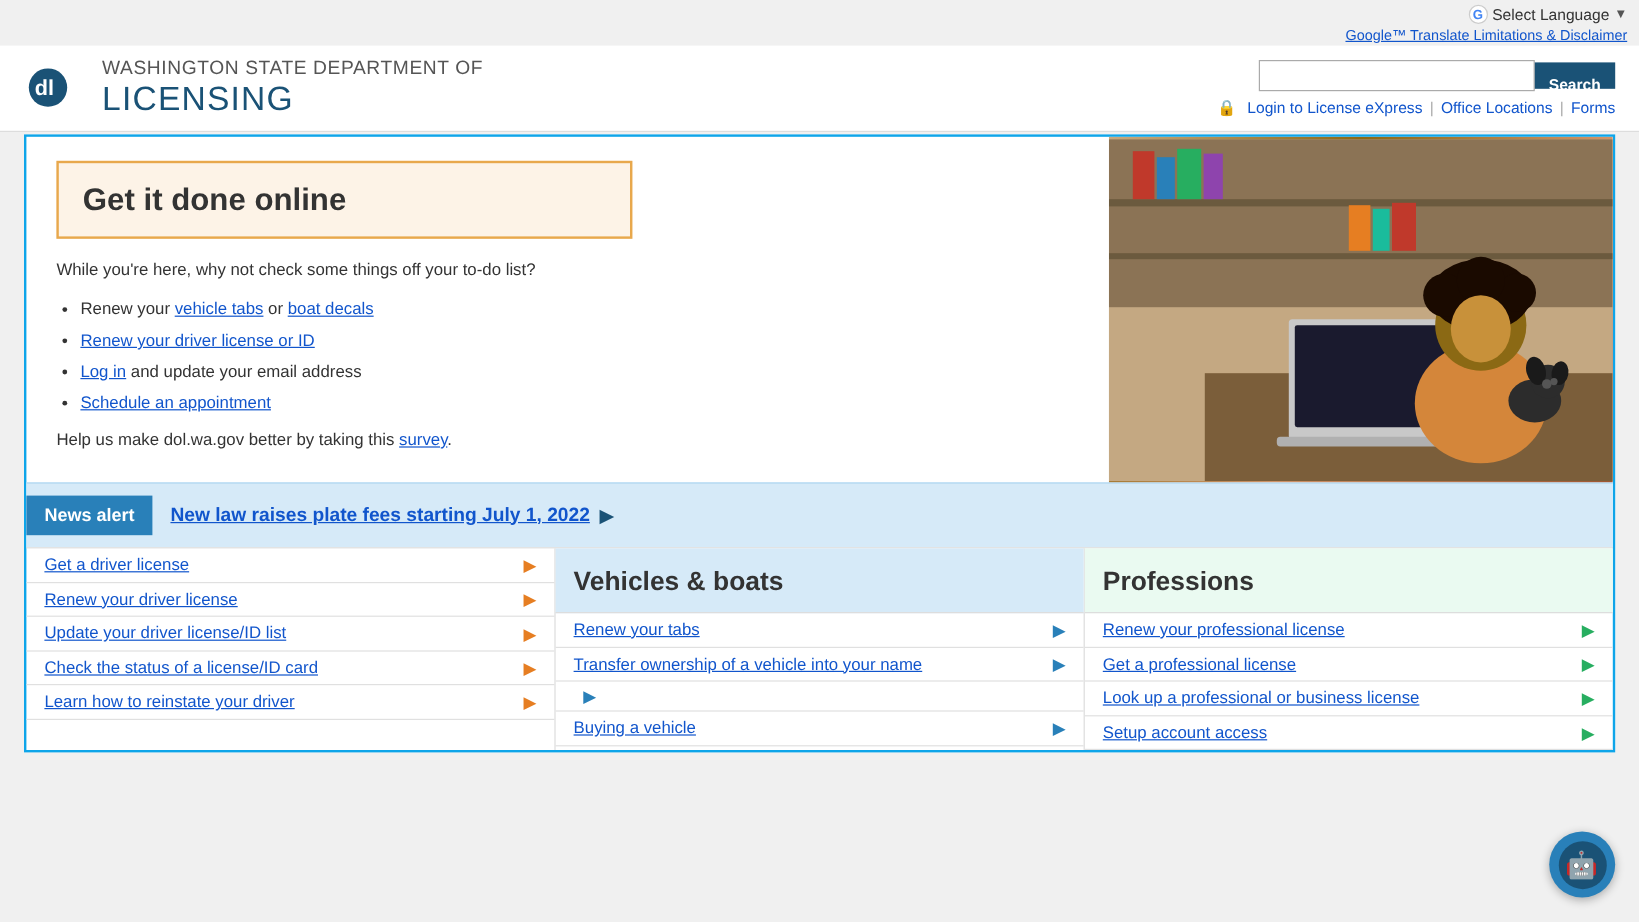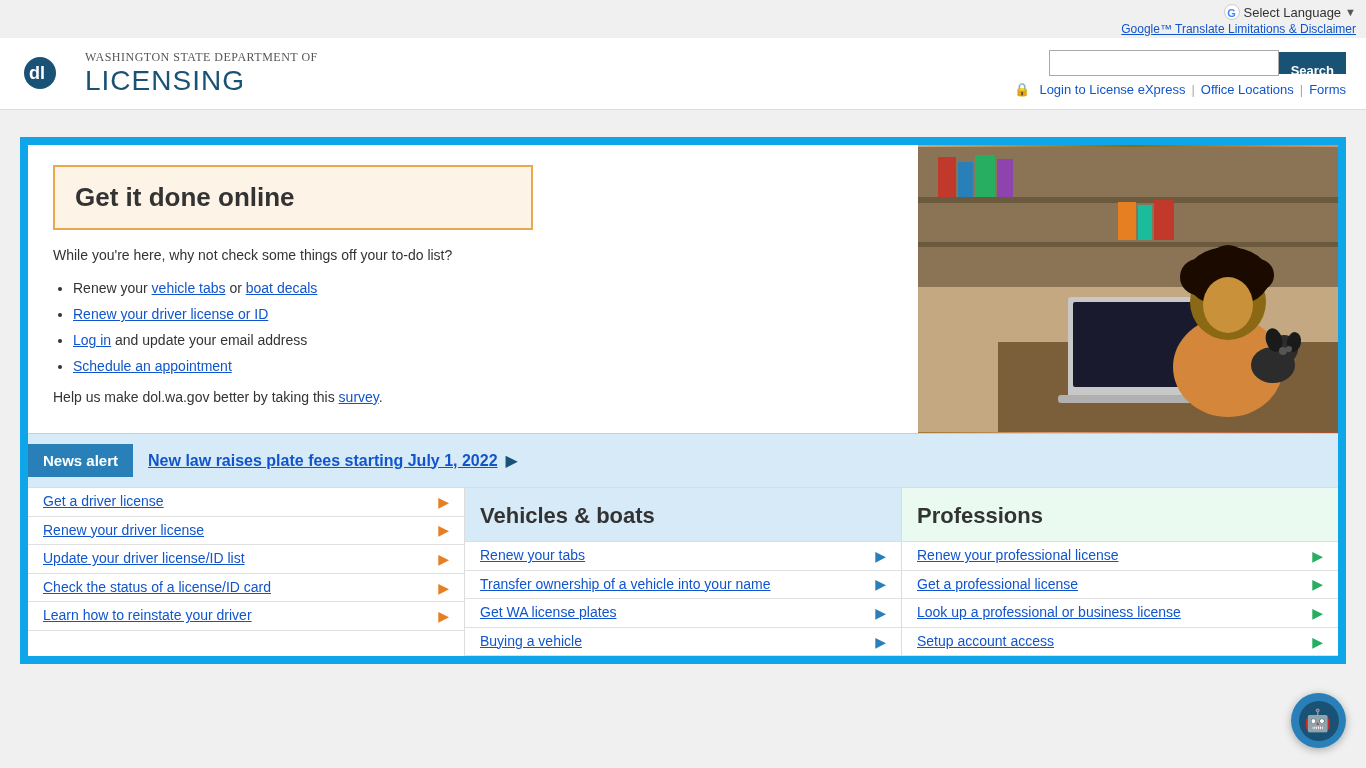--- a/index.html
+++ b/index.html
@@ -13,34 +13,34 @@
     .lang-select-text { color: #333; }
     .lang-dropdown-arrow { color: #555; font-size: 11px; }
     .translate-disclaimer { display: block; font-size: 12px; color: #1155cc; text-decoration: underline; cursor: pointer; margin-top: 2px; }
 
     
     #header { background: white; padding: 8px 20px; display: flex; align-items: center; justify-content: space-between; border-bottom: 1px solid #ddd; }
     #logo-area { display: flex; align-items: center; gap: 10px; }
     .logo-icon { display: flex; align-items: center; }
     .logo-dol { width: 55px; height: 55px; }
     .logo-text-block { display: flex; flex-direction: column; }
-    .logo-top-text { font-size: 12px; font-weight: normal; color: #555; letter-spacing: 0.5px; text-transform: uppercase; font-family: Liberation Serif, serif; }
+    .logo-top-text { font-size: 16px; font-weight: normal; color: #555; letter-spacing: 0.5px; text-transform: uppercase; }
     .logo-main-text { font-size: 28px; font-weight: normal; color: #1a5276; letter-spacing: 1px; }
 
     #header-right { display: flex; flex-direction: column; align-items: flex-end; gap: 6px; }
     #search-form { display: flex; align-items: center; }
     #search-input { width: 230px; height: 26px; border: 1px solid #aaa; padding: 2px 6px; font-size: 13px; }
     #search-button { background: #1a5276; color: white; border: none; padding: 11px 12px; height: 14px; cursor: pointer; font-size: 13px; font-weight: bold; }
     #header-links { font-size: 13px; display: flex; gap: 6px; align-items: center; }
     #header-links a { color: #1155cc; text-decoration: none; }
     .lock-icon { color: #888; margin-right: 3px; }
     .separator { color: #aaa; }
 
     
-    #main { background: white; border: 8px solid #0ea5e9; margin: 27px 20px; }
+    #main { background: white; border: 2px solid #0ea5e9; margin: 2px 20px; }
 
     
     #hero { display: flex; }
     #hero-content { flex: 1; padding: 20px 25px; }
     .hero-box { background: #fdf3e7; border: 2px solid #e8a84c; padding: 15px 20px; margin-bottom: 15px; max-width: 480px; }
     .hero-box h1 { font-size: 26px; font-weight: bold; color: #333; }
     .hero-description { font-size: 14px; color: #333; margin-bottom: 12px; line-height: 1.5; max-width: 460px; }
     .hero-list { margin-left: 20px; margin-bottom: 12px; }
     .hero-list li { margin-bottom: 5px; font-size: 14px; line-height: 1.5; }
     .hero-list li a { color: #1155cc; text-decoration: underline; }
@@ -234,21 +234,20 @@
       <div class="column-header">Vehicles &amp; boats</div>
       <div class="column-item">
         <a href="#" class="column-item-link">Renew your tabs</a>
         <span class="col-arrow-blue">▶</span>
       </div>
       <div class="column-item">
         <a href="#" class="column-item-link">Transfer ownership of a vehicle into your name</a>
         <span class="col-arrow-blue">▶</span>
       </div>
       <div class="column-item">
-        <a href="#" class="column-item-link">Get WA license plates</a>
         <span class="col-arrow-blue">▶</span>
       </div>
       <div class="column-item">
         <a href="#" class="column-item-link">Buying a vehicle</a>
         <span class="col-arrow-blue">▶</span>
       </div>
     </div>
 
     <div class="column col-professions">
       <div class="column-header">Professions</div>

